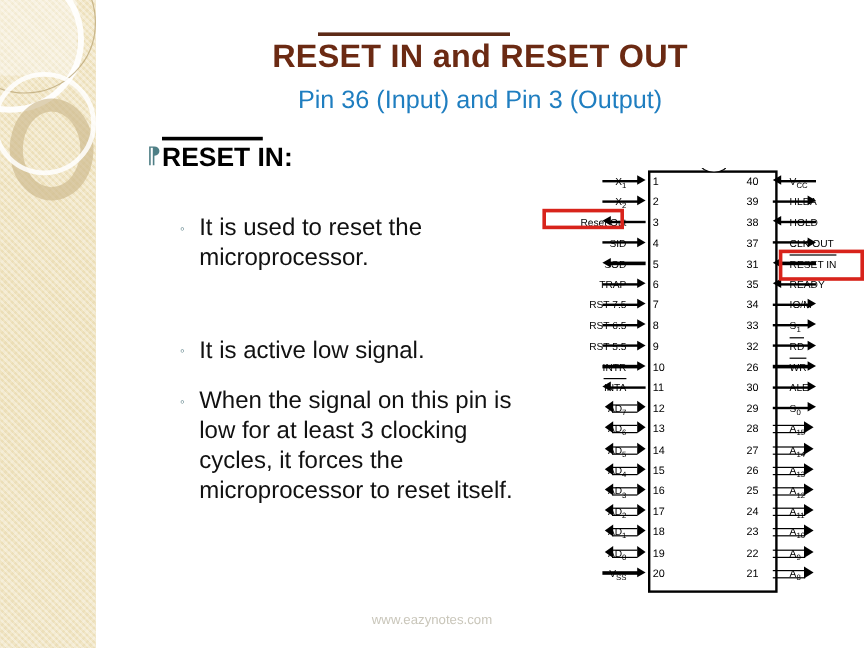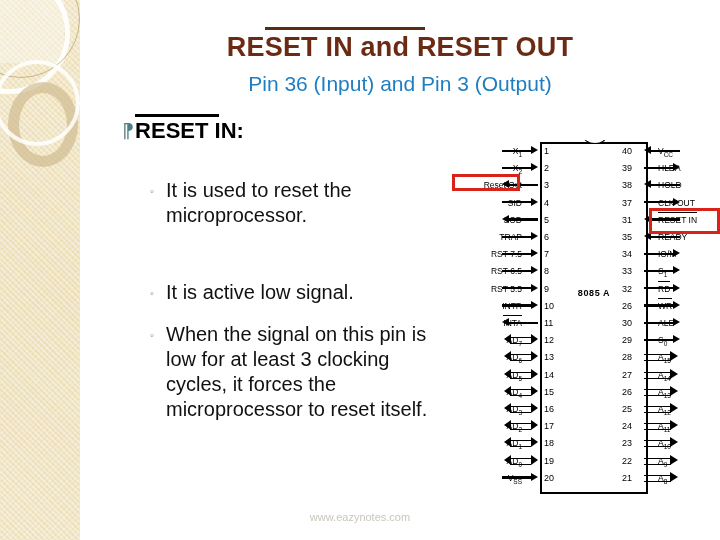--- a/index.html
+++ b/index.html
@@ -221,21 +221,20 @@
 </div>
 <div class="lvl2 b3">
   <span class="lvl2-bullet">◦</span>
   <span class="lvl2-text">When the signal on this pin is low for at least 3 clocking cycles, it forces the microprocessor to reset itself.</span>
 </div>
 
 <div class="diagram">
   <div class="chip-body"></div>
   <div class="notch"></div>
   <div class="chip-name">
-    <div>8085 A</div>
   </div>
   <div id="pins-left">
       <div class="pin-row" style="top: 10px;">
         <div class="pin-num-l">1</div>
         <div class="pin-lbl-l">X<sub style="font-size:6.5px">1</sub></div>
         <div class="arr" style="left: 50px; width: 36px;">
           <div class="shaft thick" style="left:0;width:30px"></div>
           <div class="head right" style="right:0"></div>
         </div>
       </div>

